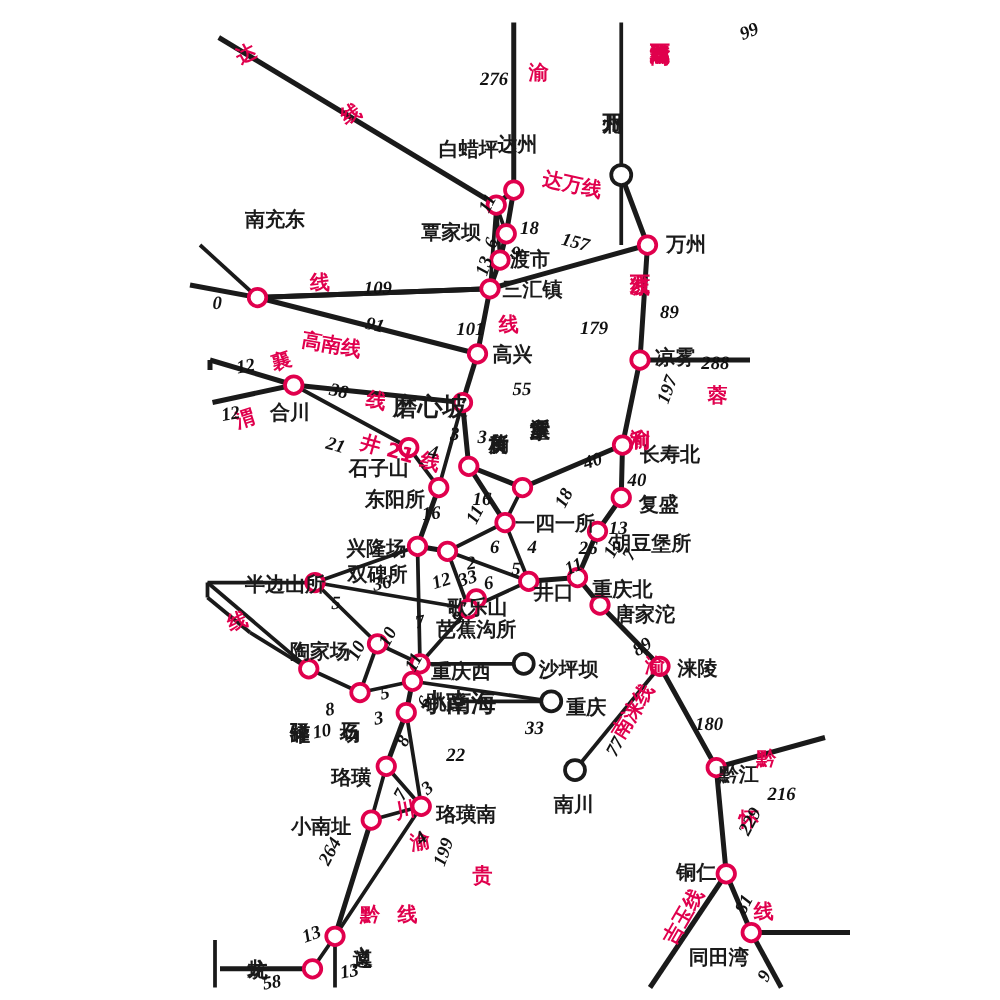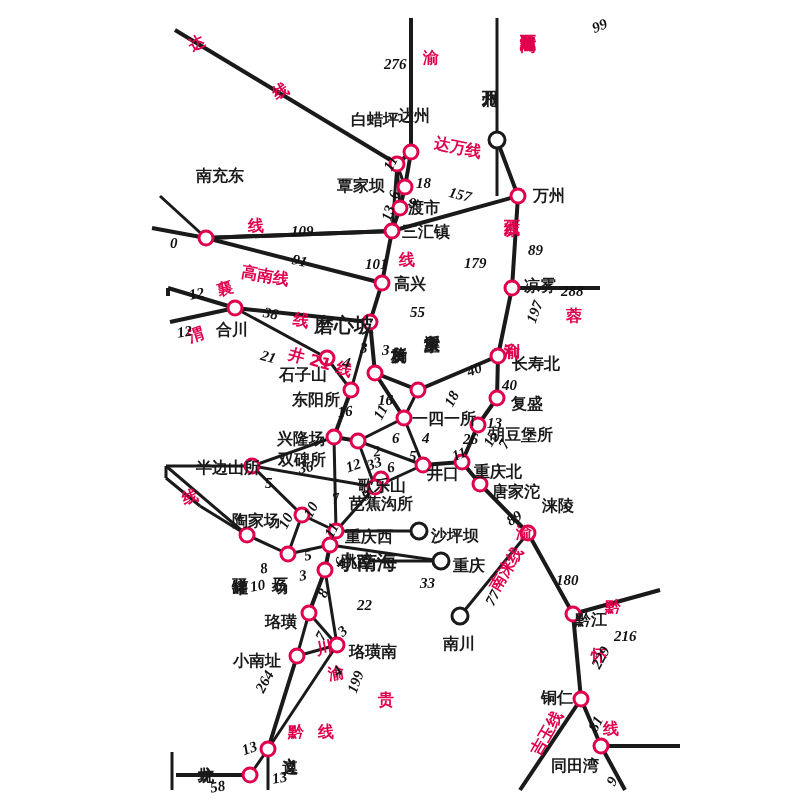--- a/index.html
+++ b/index.html
@@ -181,21 +181,21 @@
       <div class="lbl station-name" style="left: 278px; top: 452px; font-size: 16px;">双碑所</div>
       <div class="lbl station-name" style="left: 427px; top: 466px; font-size: 16px;">井口</div>
       <div class="lbl station-name" style="left: 474px; top: 464px; font-size: 16px;">重庆北</div>
       <div class="lbl station-name" style="left: 492px; top: 484px; font-size: 16px;">唐家沱</div>
       <div class="lbl station-name" style="left: 358px; top: 478px; font-size: 16px;">歌乐山</div>
       <div class="lbl station-name" style="left: 349px; top: 496px; font-size: 16px;">芭蕉沟所</div>
       <div class="lbl station-name" style="left: 196px; top: 460px; font-size: 16px;">半边山所</div>
       <div class="lbl station-name" style="left: 232px; top: 513px; font-size: 16px;">陶家场</div>
       <div class="lbl station-name" style="left: 345px; top: 529px; font-size: 16px;">重庆西</div>
       <div class="lbl station-name" style="left: 431px; top: 528px; font-size: 16px;">沙坪坝</div>
-      <div class="lbl station-name" style="left: 542px; top: 498px; font-size: 16px;">涞陵</div>
+      <div class="lbl station-name" style="left: 542px; top: 527px; font-size: 16px;">涞陵</div>
       <div class="lbl station-name" style="left: 341px; top: 554px; font-size: 16px;">跳蹬</div>
       <div class="lbl station-name" style="left: 453px; top: 558px; font-size: 16px;">重庆</div>
       <div class="lbl station-name vert" style="left: 232px; top: 566px; font-size: 16px;">罐罐驿</div>
       <div class="lbl station-name vert" style="left: 272px; top: 565px; font-size: 16px;">石场</div>
       <div class="lbl station-name" style="left: 337px; top: 552px; font-size: 20px;">小南海</div>
       <div class="lbl station-name" style="left: 265px; top: 614px; font-size: 16px;">珞璜</div>
       <div class="lbl station-name" style="left: 349px; top: 644px; font-size: 16px;">珞璜南</div>
       <div class="lbl station-name" style="left: 233px; top: 653px; font-size: 16px;">小南址</div>
       <div class="lbl station-name" style="left: 443px; top: 636px; font-size: 16px;">南川</div>
       <div class="lbl station-name" style="left: 531px; top: 612px; font-size: 16px; padding-left: 44px;">黔江</div>

